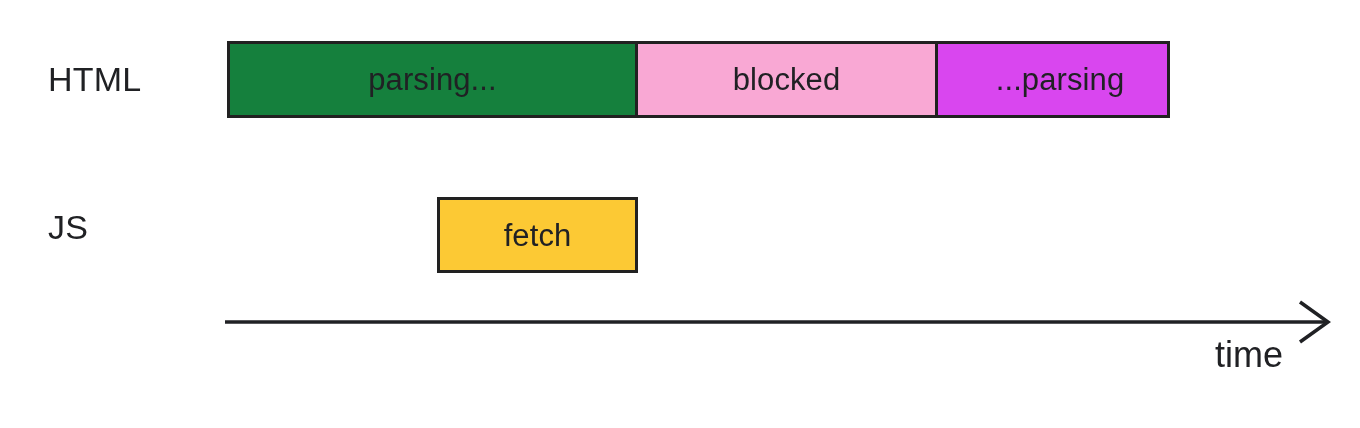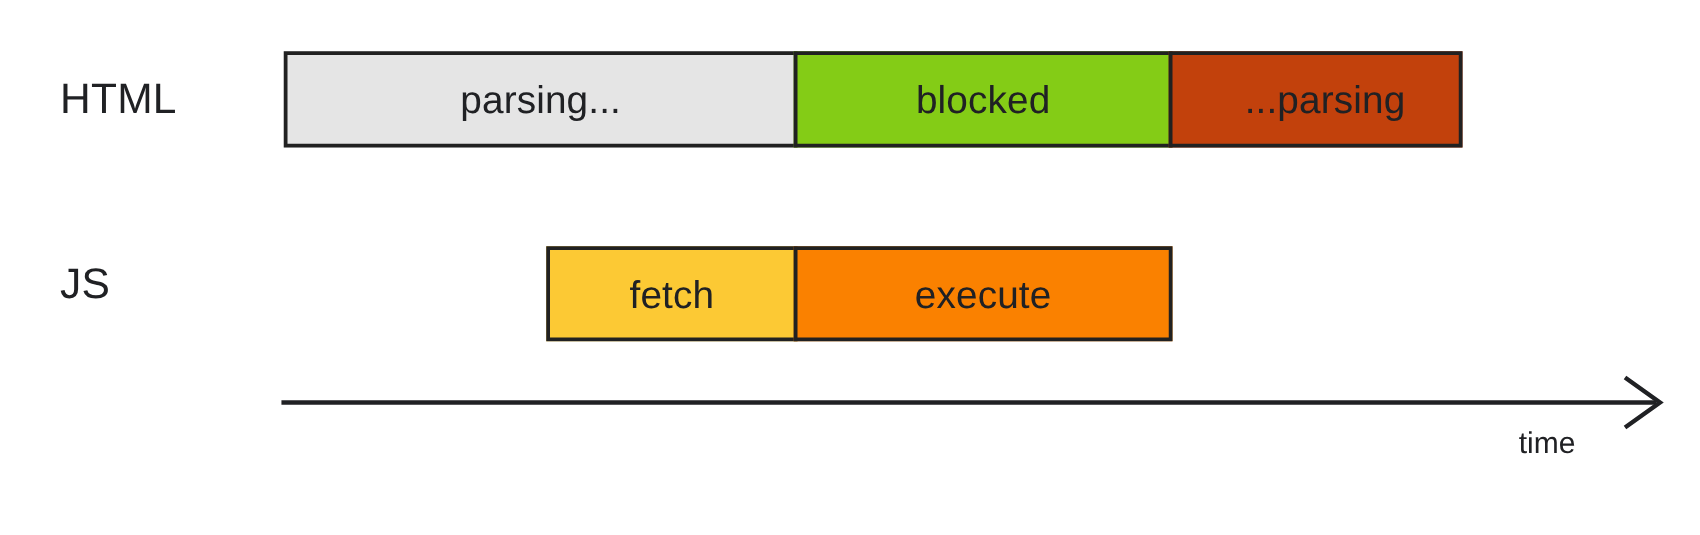--- a/index.html
+++ b/index.html
@@ -65,53 +65,50 @@
     top: 300px;
     width: 1110px;
     height: 48px;
   }
   #axis svg { display: block; }
 
   #label-time {
     position: absolute;
     left: 1215px;
     top: 338px;
-    font-size: 24px;
+    font-size: 36px;
     line-height: 33px;
     color: #202124;
     white-space: nowrap;
   }
 </style>
 </head>
 <body>
 
 <div id="canvas">
 
   <div class="row-label" id="label-html">HTML</div>
 
   <div class="track" id="track-html">
-    <div class="segment" style="width:411px;background:#e5e5e5;">
+    <div class="segment" style="width:411px;background:#15803d;">
       <span class="seg-text">parsing...</span>
     </div>
-    <div class="segment" style="width:303px;background:#84cc16;">
+    <div class="segment" style="width:303px;background:#f9a8d4;">
       <span class="seg-text">blocked</span>
     </div>
-    <div class="segment" style="width:235px;background:#c2410c;padding-left:15px;">
+    <div class="segment" style="width:235px;background:#d946ef;padding-left:15px;">
       <span class="seg-text">...parsing</span>
     </div>
   </div>
 
   <div class="row-label" id="label-js">JS</div>
 
   <div class="track" id="track-js">
     <div class="segment" style="width:201px;background:#FCC934;">
       <span class="seg-text">fetch</span>
-    </div>
-    <div class="segment" style="width:303px;background:#FA8100;">
-      <span class="seg-text">execute</span>
     </div>
   </div>
 
   <div id="axis">
     <svg width="1110" height="48" viewBox="0 0 1110 48" xmlns="http://www.w3.org/2000/svg">
       <line x1="0" y1="22" x2="1100" y2="22" stroke="#202124" stroke-width="3.5"></line>
       <polyline points="1075,2 1103,22 1075,42" fill="none" stroke="#202124" stroke-width="3.5" stroke-linecap="butt" stroke-linejoin="miter"></polyline>
     </svg>
   </div>
 

